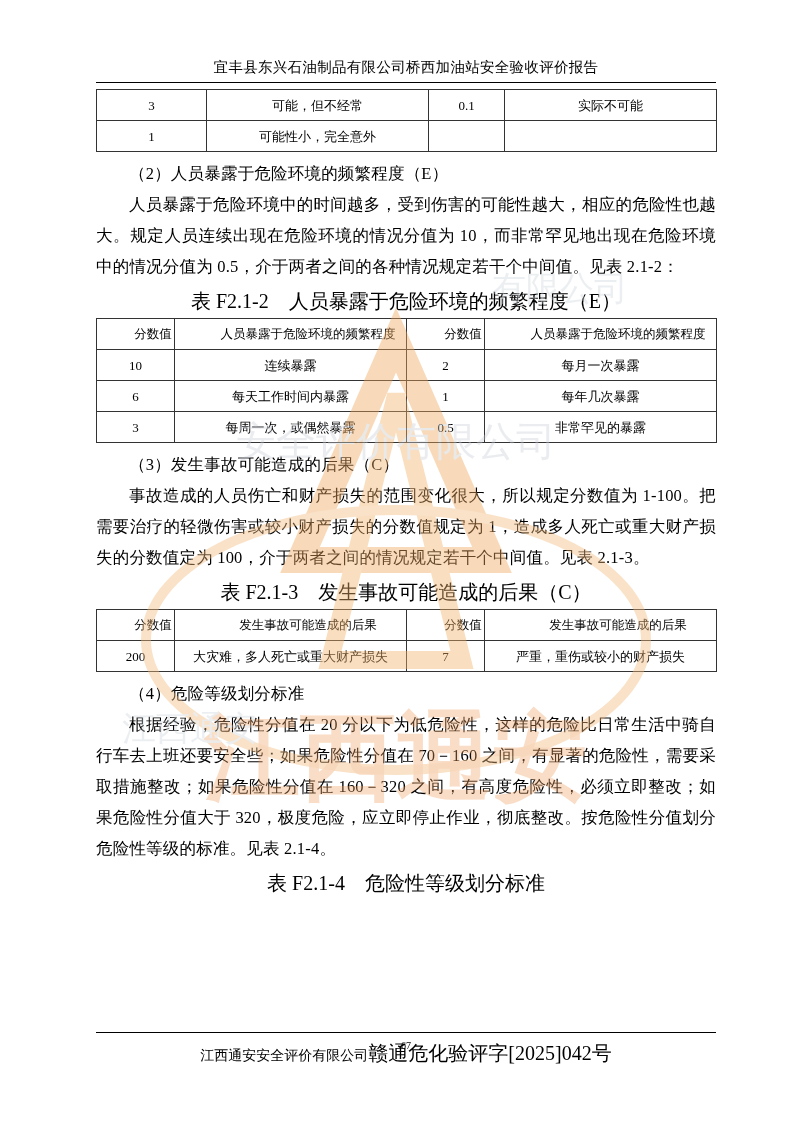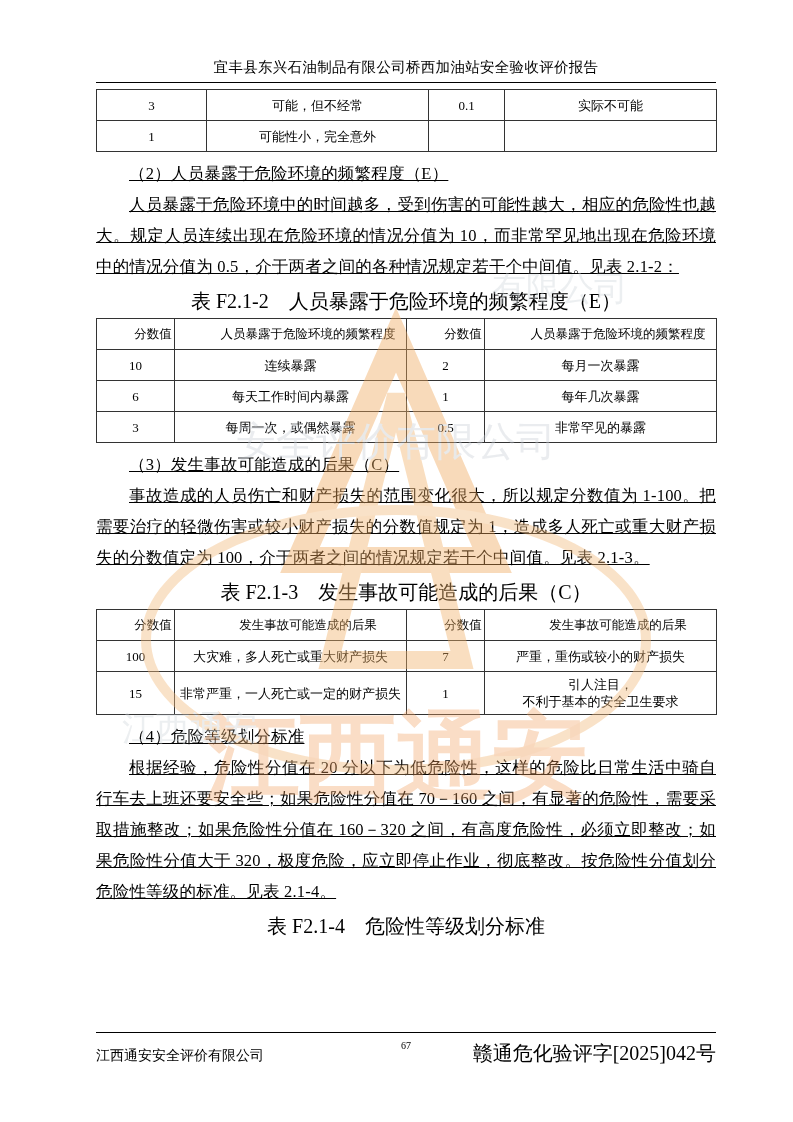--- a/index.html
+++ b/index.html
@@ -37,21 +37,20 @@
     margin-top: 5px;
     width: 620px;
   }
   p.body-text {
     font-size: 16.5px;
     line-height: 31px;
     margin: 0;
     text-align: justify;
     text-justify: inter-ideograph;
     letter-spacing: 0.2px;
-    text-decoration: underline;
   }
   p.indent2 { text-indent: 33px; }
   .table-caption {
     font-size: 20px;
     text-align: center;
     line-height: 30px;
     margin: 4px 0 2px 0;
   }
   table.doc-table {
     border-collapse: collapse;
@@ -90,21 +89,21 @@
   }
   .footer-rule {
     position: absolute;
     left: 96px;
     top: 1032px;
     width: 620px;
     border-bottom: 1px solid #000;
   }
   .footer-row {
     display: flex;
-    justify-content: space-between;
+    justify-content: center;
     align-items: baseline;
   }
   .footer-center { position: absolute; left: 0; right: 0; text-align: center; font-size: 10px;}
   .footer-left { font-size: 14px; }
   .footer-right { font-size: 20px; }
   .spacer6 { height: 6px; }
 </style>
 </head>
 <body>
 
@@ -210,31 +209,24 @@
           <col style="width:232px">
       </colgroup>
       <tbody>
         <tr>
           <td class="hd">分数值</td>
           <td class="hd">发生事故可能造成的后果</td>
           <td class="hd">分数值</td>
           <td class="hd">发生事故可能造成的后果</td>
         </tr>
         <tr>
-          <td>100</td>
+          <td>200</td>
           <td>大灾难，多人死亡或重大财产损失</td>
           <td>7</td>
           <td>严重，重伤或较小的财产损失</td>
-        </tr>
-        <tr>
-          <td>15</td>
-          <td>非常严重，一人死亡或一定的财产损失</td>
-          <td>1</td>
-          <td style="white-space: pre-line;">引人注目，
-不利于基本的安全卫生要求</td>
         </tr>
       </tbody>
     </table>
 
     <div class="spacer6"></div>
 
     <p class="body-text indent2">（4）危险等级划分标准</p>
     <p class="body-text indent2">根据经验，危险性分值在 20 分以下为低危险性，这样的危险比日常生活中骑自行车去上班还要安全些；如果危险性分值在 70－160 之间，有显著的危险性，需要采取措施整改；如果危险性分值在 160－320 之间，有高度危险性，必须立即整改；如果危险性分值大于 320，极度危险，应立即停止作业，彻底整改。按危险性分值划分危险性等级的标准。见表 2.1-4。</p>
 
     <div class="table-caption">表 F2.1-4　危险性等级划分标准</div>

